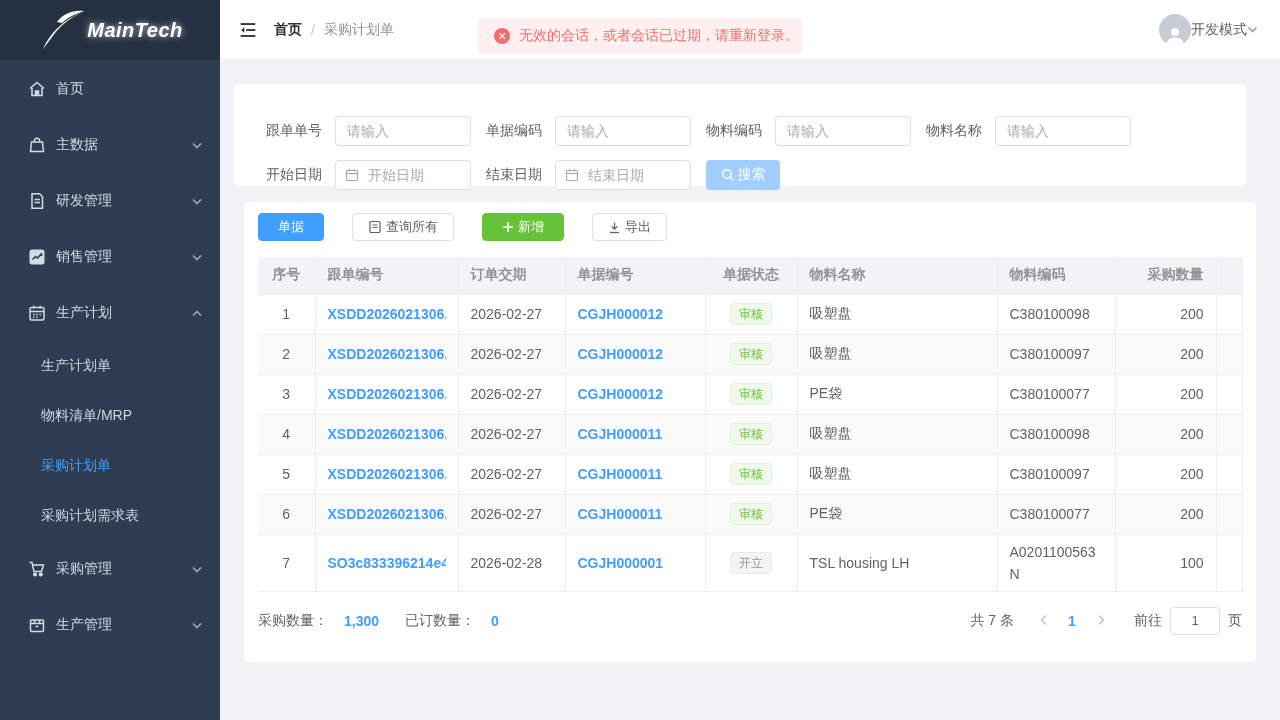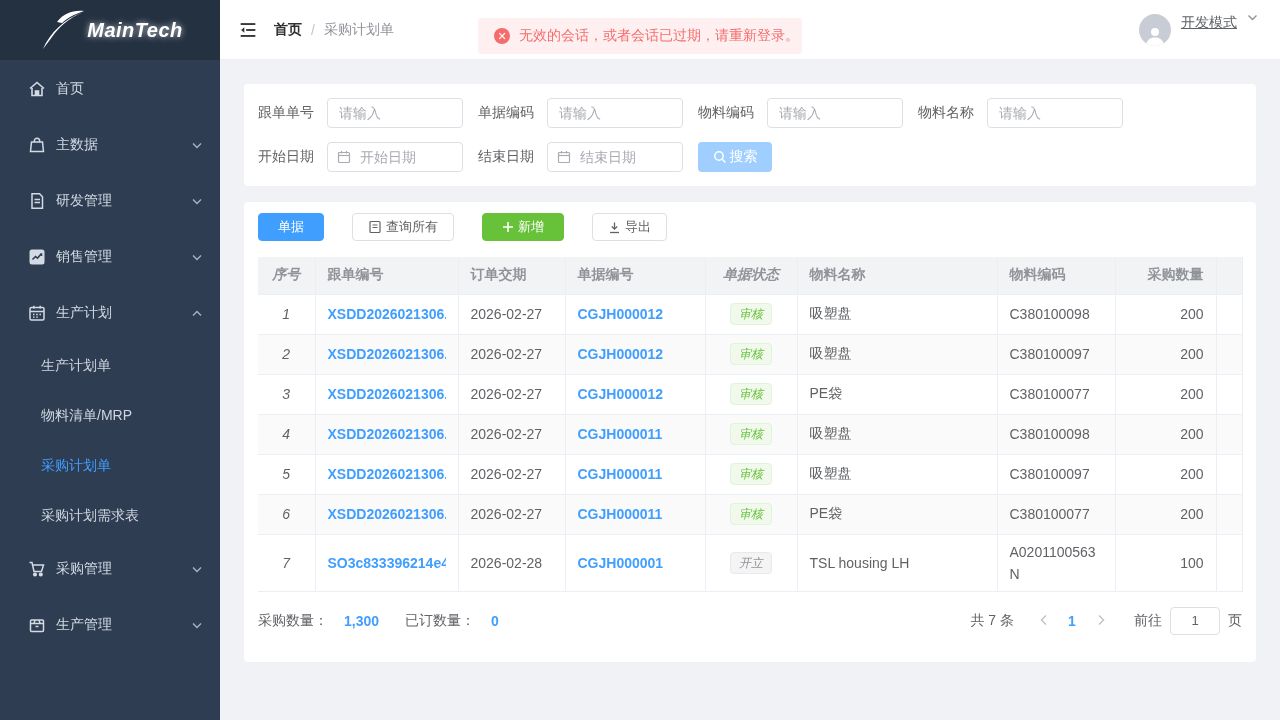--- a/index.html
+++ b/index.html
@@ -26,28 +26,28 @@
   .fold-btn { margin-left:17px; width:22px; height:22px; cursor:pointer; color:#303133; }
   .breadcrumb { display:flex; align-items:center; margin-left:15px; font-size:14px; }
   .bc-root { color:#303133; font-weight:bold; cursor:pointer; }
   .bc-sep { margin:0 9px; color:#c0c4cc; }
   .bc-cur { color:#909399; }
   .alert { position:absolute; left:258px; top:18px; width:324px; height:36px; background:#fef0f0;
     border-radius:4px; display:flex; align-items:center; padding:0 16px; gap:9px; }
   .alert-icon { width:16px; height:16px; border-radius:50%; background:#f56c6c; color:#fff; font-size:11px;
     display:flex; align-items:center; justify-content:center; line-height:1; flex:0 0 16px; }
   .alert-text { color:#f56c6c; font-size:14px; white-space:nowrap; }
-  .user-area { margin-left:auto; margin-right:22px; display:flex; align-items:flex-start; gap:10px; cursor:pointer;text-decoration:underline; }
+  .user-area { margin-left:auto; margin-right:22px; display:flex; align-items:center; cursor:pointer; }
   .avatar { width:32px; height:32px; border-radius:50%; background:#c8ccd4; overflow:hidden; display:flex;
     align-items:flex-end; justify-content:center; }
   .user-mode { font-size:14px; color:#606266; }
 
   
   .card { position:absolute; background:#fff; border-radius:4px; }
-  .filter-card { left:244px; top:84px; width:1012px; height:102px; padding:14px; }
+  .filter-card { left:234px; top:84px; width:1012px; height:102px; padding:32px; }
   .table-card { left:244px; top:202px; width:1012px; height:460px; padding:11px 14px 15px 14px; }
 
   
   .frow { display:flex; align-items:center; height:30px; margin-bottom:14px; }
   .fgroup { display:flex; align-items:center; width:220px; }
   .fgroup .flabel { width:56px; margin-right:13px; font-size:14px; color:#606266; white-space:nowrap; }
   .tinput { width:136px; height:30px; border:1px solid #dcdfe6; border-radius:4px; padding:0 11px;
     font-size:14px; color:#606266; outline:none; font-family:inherit; }
   .tinput::placeholder { color:#a8abb2; }
   .date-wrap { position:relative; width:136px; }
@@ -66,21 +66,21 @@
   .btn-plain { background:#fff; border:1px solid #dcdfe6; color:#606266; }
   .btn-success { background:#67c23a; border:1px solid #67c23a; color:#fff; padding:0 19px; }
 
   
   table.grid { border-collapse:collapse; table-layout:fixed; width:984px; font-size:14px; }
   .grid th { background:#f2f3f5; color:#909399; font-weight:bold; height:37px; text-align:left;
     padding:0 12px; border-bottom:1px solid #ebeef5; border-right:1px solid #ebeef5; }
   .grid td { height:40px; padding:6px 12px; border-bottom:1px solid #ebeef5; border-right:1px solid #ebeef5;
     color:#606266; background:#fff; }
   .grid tbody tr:nth-child(even) td { background:#fafafa; }
-  .ta-c { text-align:center !important;font-style:italic; }
+  .ta-c { text-align:center !important; }
   .ta-r { text-align:right !important; }
   .cell-link { color:#409eff; font-weight:bold; cursor:pointer; white-space:nowrap; overflow:hidden;
     display:block; }
   .code-cell { word-break:break-all; line-height:22px; }
   .tag { display:inline-block; height:22px; line-height:20px; padding:0 8px; font-size:12px;
     border-radius:4px; border:1px solid; }
   .tag-success { color:#67c23a; background:#f0f9eb; border-color:#e1f3d8; }
   .tag-info { color:#909399; background:#f4f4f5; border-color:#e9e9eb; }
 
   

